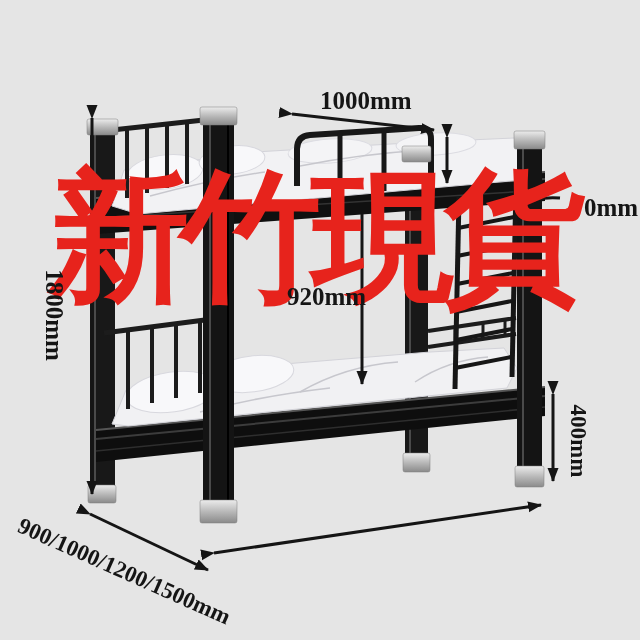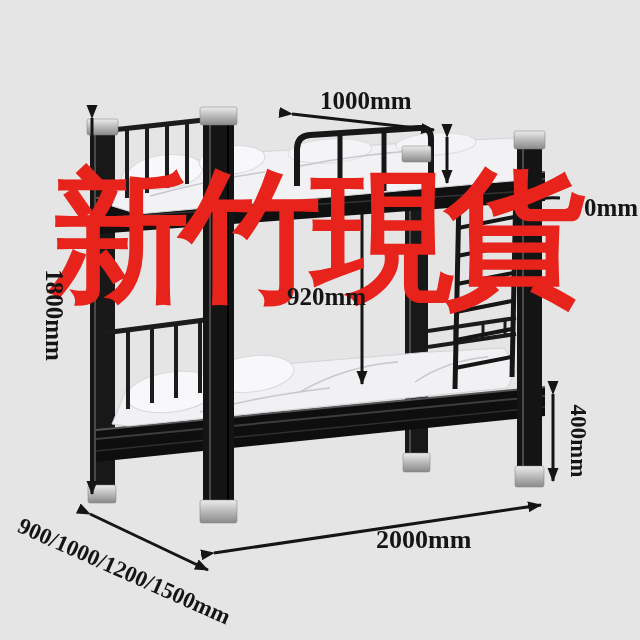--- a/index.html
+++ b/index.html
@@ -178,18 +178,17 @@
       <line x1="553" y1="394" x2="553" y2="481" marker-start="url(#ah)" marker-end="url(#ah)"></line>
       <path d="M560,198 Q535,196 524,207" marker-end="url(#ah)"></path>
     </g>
   </svg>
 
   <div class="dim-label lbl-1000">1000mm</div>
   <div class="dim-label lbl-0mm under-red">0mm</div>
   <div class="dim-label lbl-920">920mm</div>
   <div class="dim-label lbl-1800 rot90">1800mm</div>
   <div class="dim-label lbl-400 rot90">400mm</div>
-  <div class="dim-label lbl-2000">2000mm</div>
   <div class="dim-label lbl-width">900/1000/1200/1500mm</div>
 
   <div class="watermark wm-headline">新竹現貨</div>
 
 </div>
 
 </body></html>

